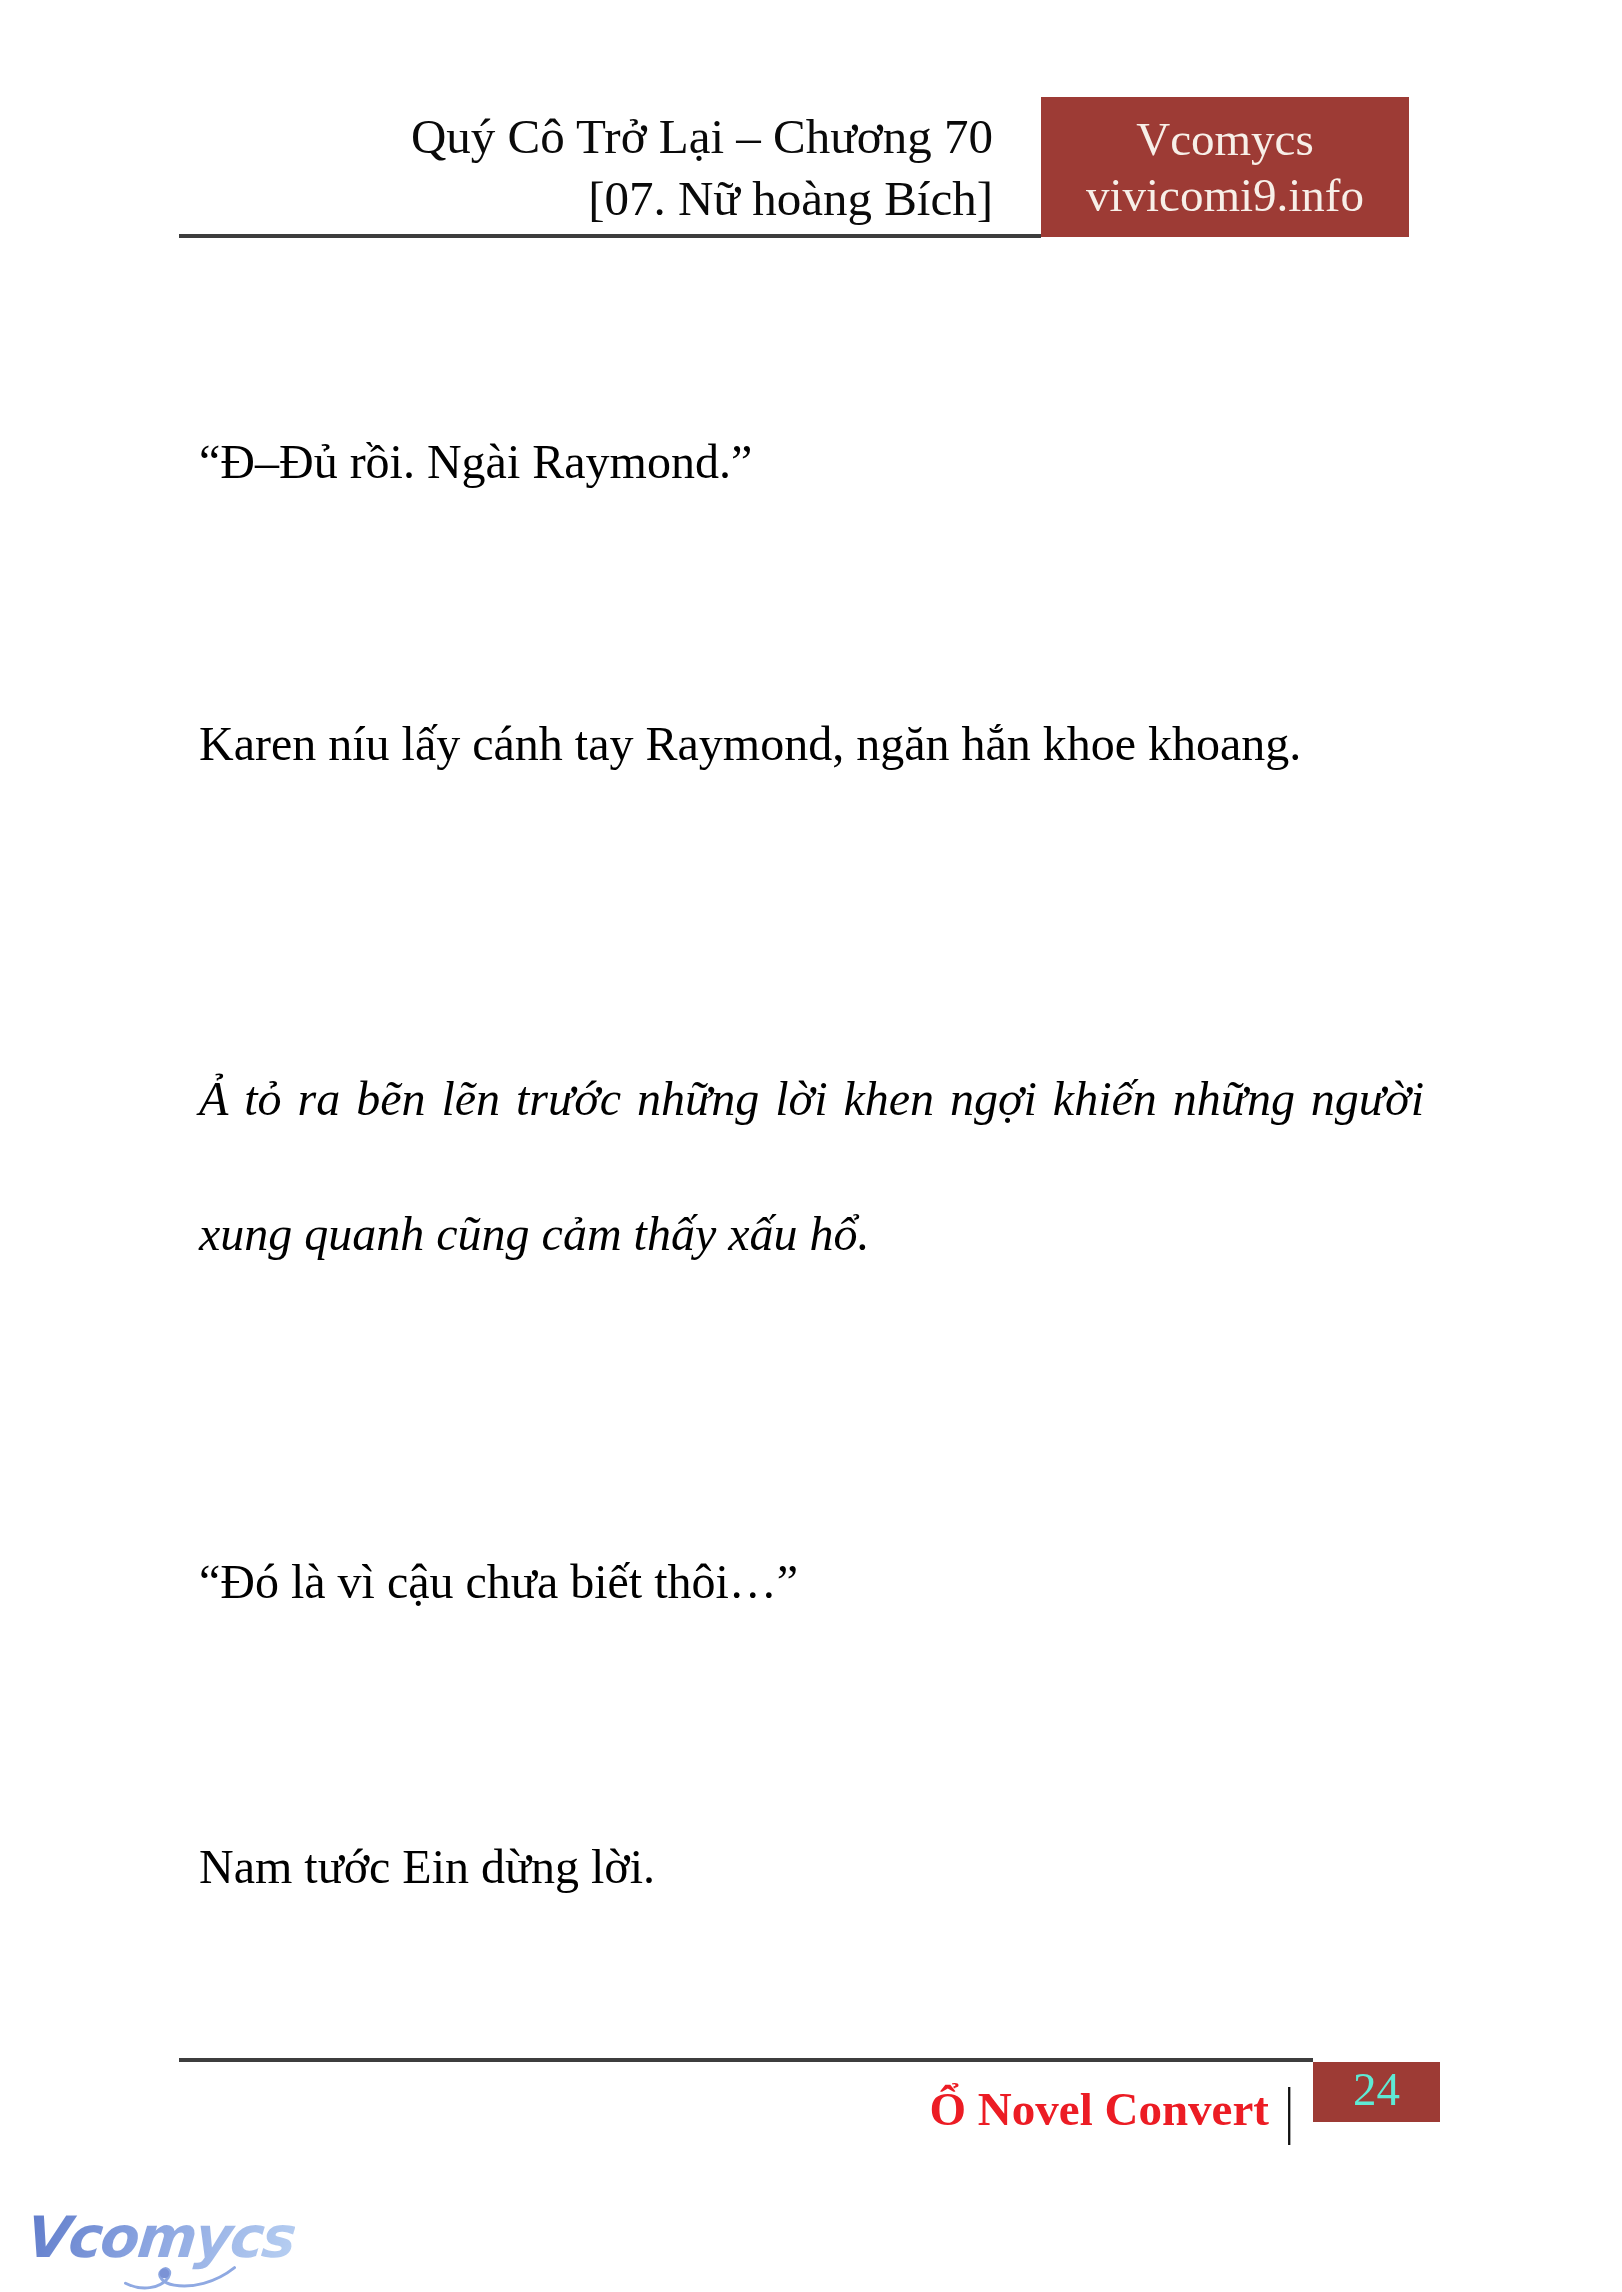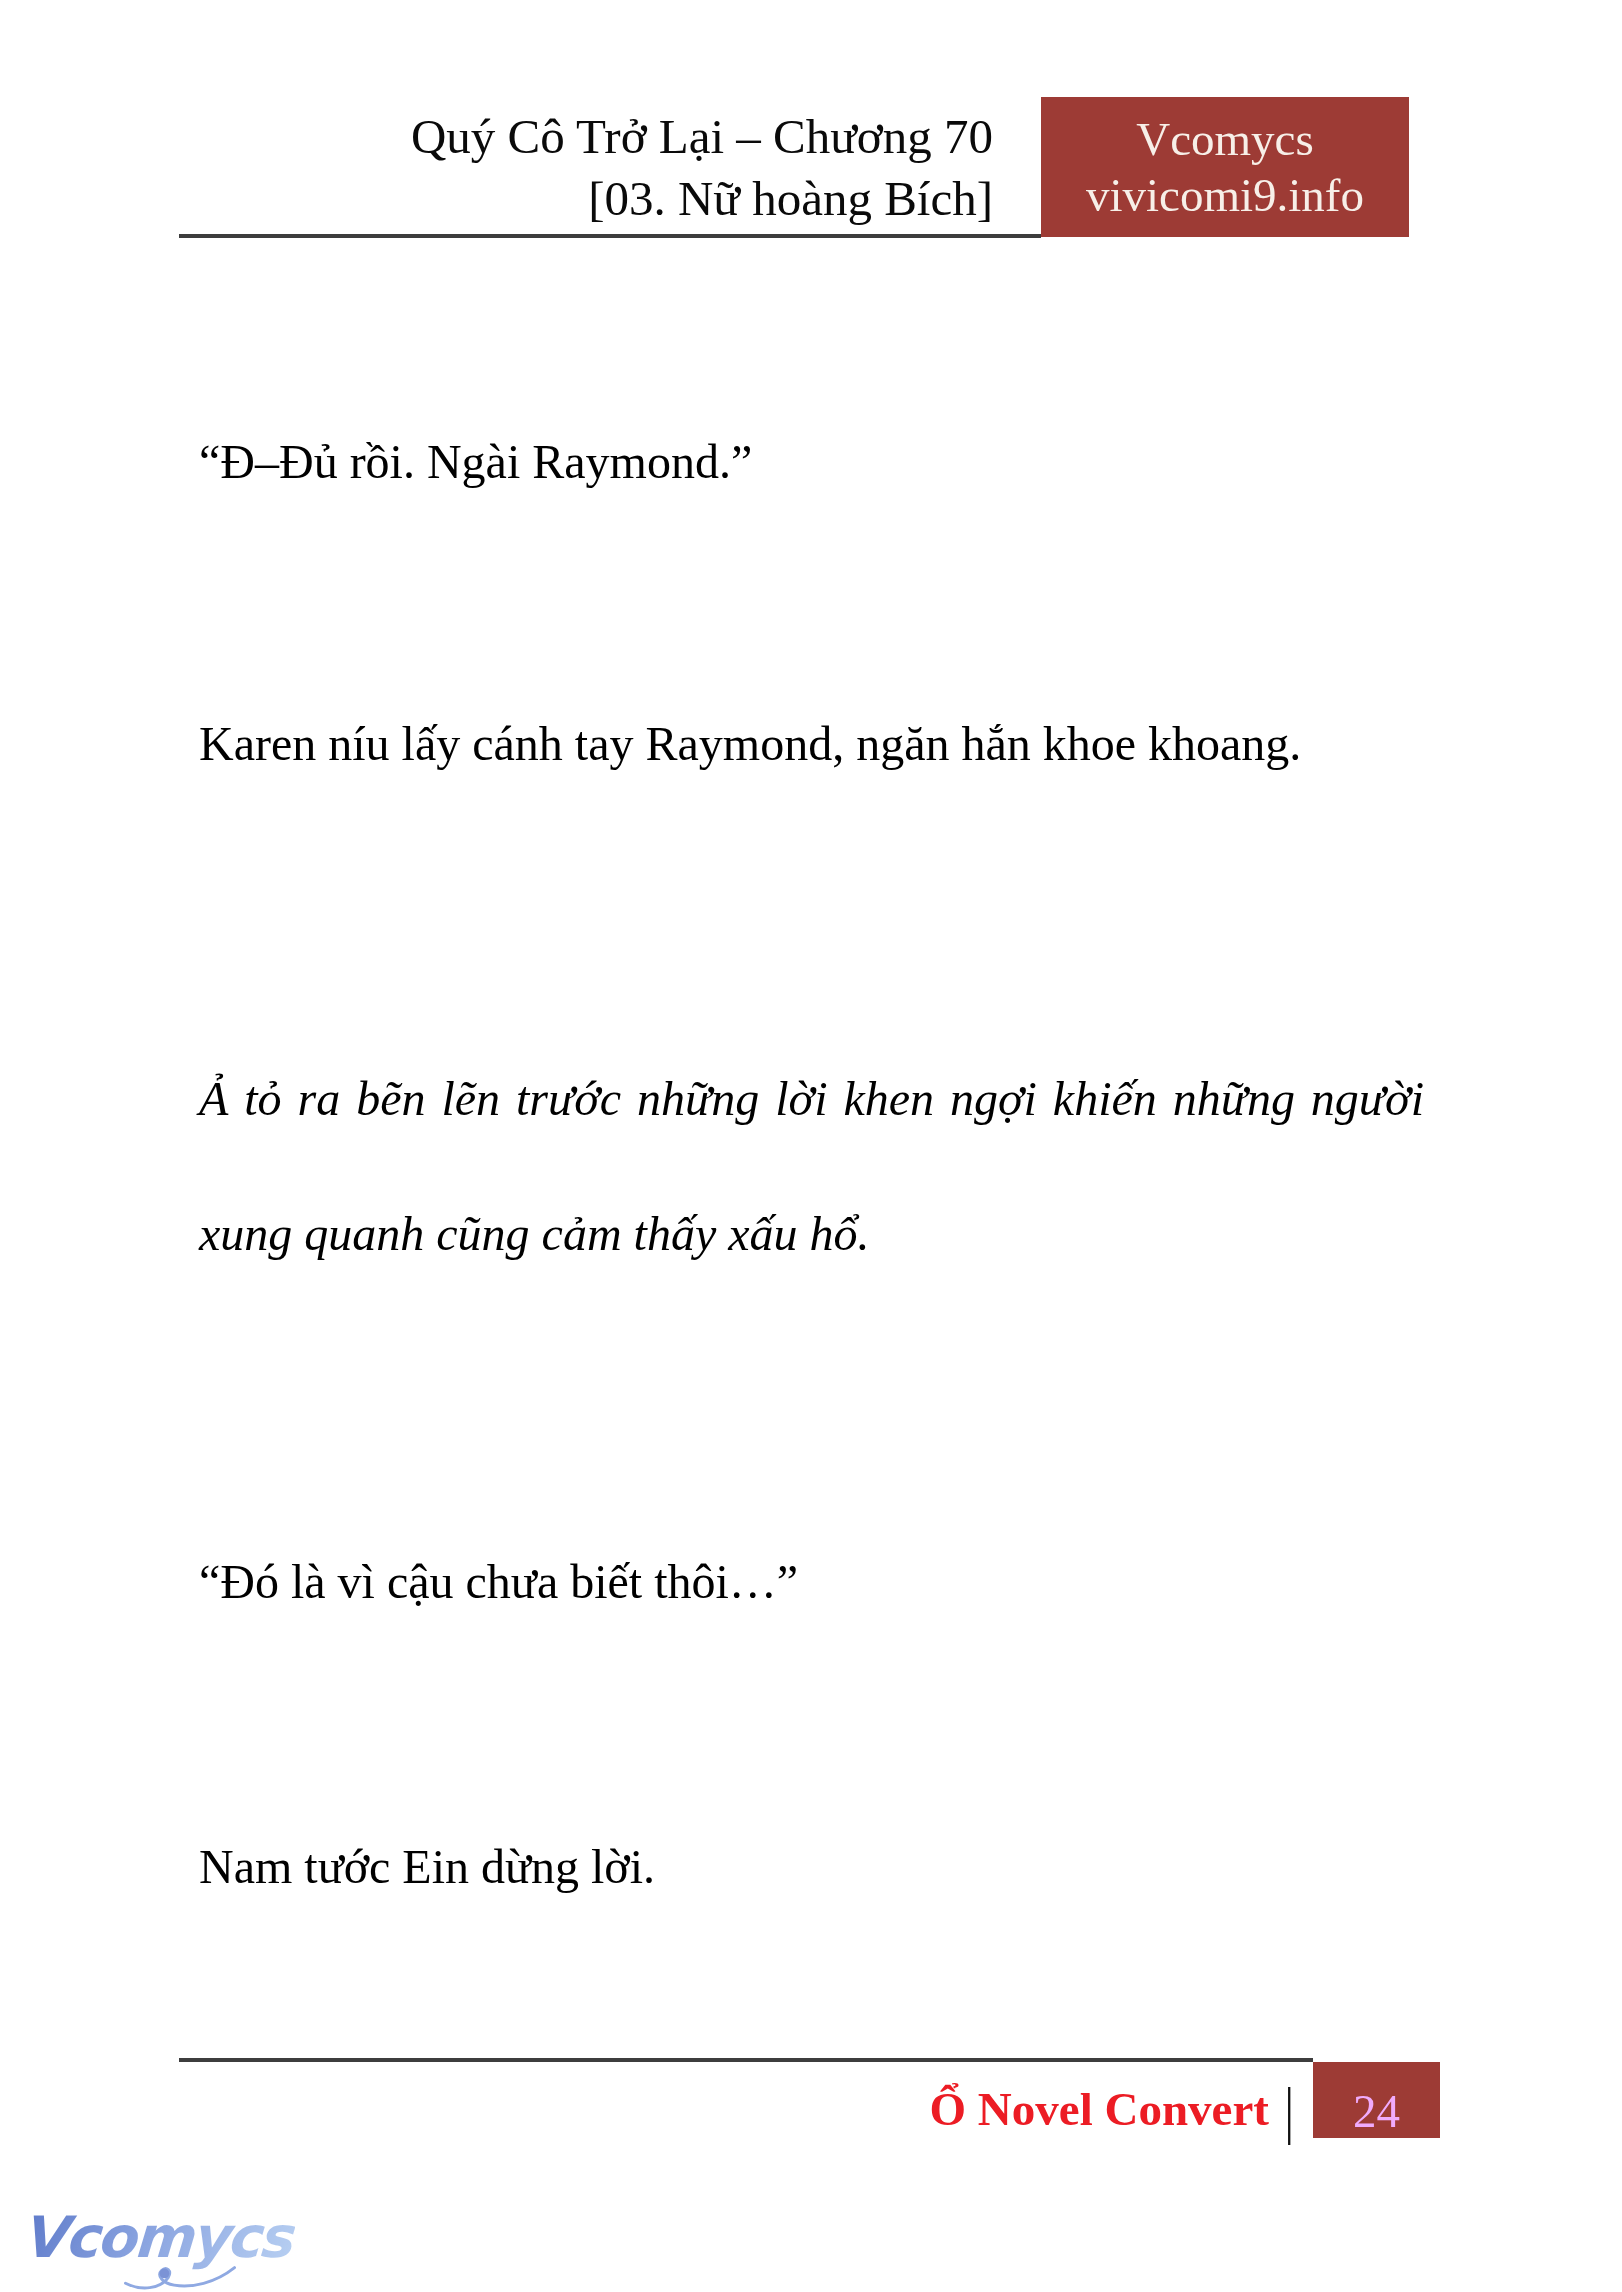--- a/index.html
+++ b/index.html
@@ -91,25 +91,25 @@
   .footer-sep {
     font-weight: 400;
     color: #111;
     transform: scaleY(1.35);
     display: inline-block;
   }
   .footer-note { color: #0a0a0a; }
   .page-number-box {
     position: absolute;
     left: 1313px; top: 2062px;
-    width: 127px; height: 76px;
+    width: 127px; height: 60px;
     background: #9d3b35;
-    color: #f0abfc;
+    color: #5eead4;
     display: flex;
-    align-items: flex-end;
+    align-items: flex-start;
     justify-content: center;
     font-size: 47px;
   }
 
   
   .watermark {
     position: absolute;
     left: 27.4px; top: 2203px;
     width: 235px; height: 88px;
   }
@@ -130,21 +130,21 @@
   .watermark-flourish {
     position: absolute;
     left: 94px; top: 51px;
   }
 </style>
 </head>
 <body>
 
 <div class="title-block">
   <div>Quý Cô Trở Lại – Chương 70</div>
-  <div>[03. Nữ hoàng Bích]</div>
+  <div>[07. Nữ hoàng Bích]</div>
 </div>
 
 <div class="badge">
   <div>Vcomycs</div>
   <div>vivicomi9.info</div>
 </div>
 
 <div class="header-rule"></div>
 
 <div class="page-body">

